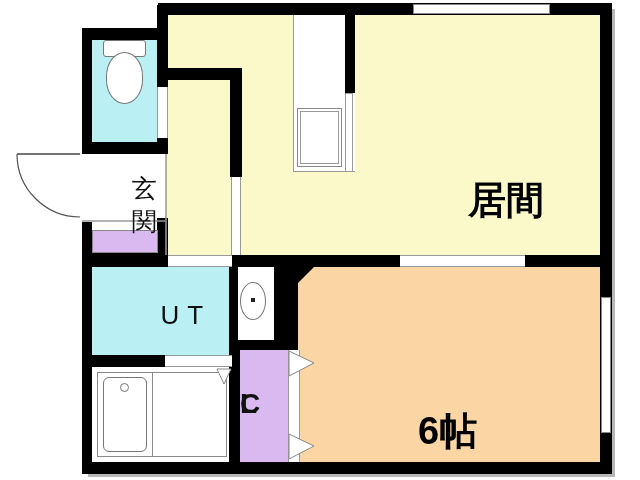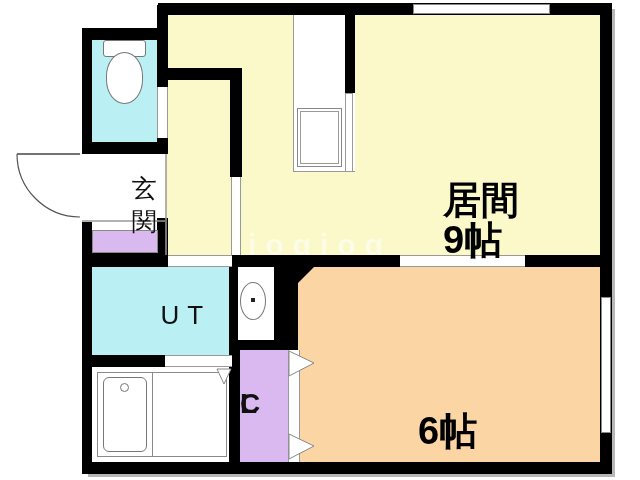--- a/index.html
+++ b/index.html
@@ -44,21 +44,20 @@
 <div id="stage">
 
   <div class="room yellow" style="left:165px;top:15px;width:435px;height:240px;"></div>
   <div class="room orange" style="left:298px;top:267px;width:302px;height:195px;"></div>
   <div class="room cyan" style="left:92px;top:40px;width:65px;height:102px;"></div>
   <div class="room cyan" style="left:92px;top:267px;width:137px;height:88px;"></div>
   <div class="room white" style="left:82px;top:154px;width:83px;height:101px;"></div>
   <div class="room white" style="left:238px;top:267px;width:36px;height:73px;"></div>
   <div class="room white" style="left:92px;top:367px;width:140px;height:95px;"></div>
 
-  <div class="watermark" style="left:248px;top:228px;">jogjog</div>
 
   <div class="white" style="left:293px;top:15px;width:62px;height:157px;border-left:1px solid #999;border-bottom:1px solid #999;"></div>
   <div class="white" style="left:345px;top:93px;width:8px;height:79px;border:1px solid #999;"></div>
   <div style="left:297px;top:108px;width:45px;height:59px;border:1px solid #888;background:#fff;"></div>
   <div style="left:300px;top:111px;width:39px;height:53px;border:1px solid #999;background:#fff;"></div>
   <div class="wall" style="left:345px;top:15px;width:10px;height:78px;"></div>
 
   <div class="wall" style="left:158px;top:3px;width:454px;height:12px;"></div>
   <div class="wall" style="left:600px;top:3px;width:12px;height:471px;"></div>
   <div class="wall" style="left:82px;top:462px;width:530px;height:12px;"></div>
@@ -110,23 +109,22 @@
     <path d="M17,154 L80,154" stroke="#444" stroke-width="1.5" fill="none"></path>
     <path d="M17,154 A63,63 0 0 0 80,217" stroke="#555" stroke-width="1.2" fill="none"></path>
     <polygon points="289,351 289,376 314,363" fill="#fff" stroke="#888" stroke-width="1"></polygon>
     <polygon points="289,434 289,459 314,446" fill="#fff" stroke="#888" stroke-width="1"></polygon>
     <polygon points="217,369 231,369 224,384" fill="#fff" stroke="#888" stroke-width="1"></polygon>
     <polygon points="298,267 314,267 298,283" fill="#000"></polygon>
     <line x1="82" y1="221" x2="165" y2="221" stroke="#999" stroke-width="1.5"></line>
     <line x1="166" y1="154" x2="166" y2="255" stroke="#9a9a9a" stroke-width="1.5"></line>
   </svg>
 
-  <div class="roomlabel" style="left:443px;top:100px;text-align:center;">
+  <div class="roomlabel" style="left:468px;top:100px;text-align:center;">
     <div>居間</div>
-    <div>9帖</div>
   </div>
   <div class="roomlabel" style="left:418px;top:331px;">
     <div>6帖</div>
   </div>
   <div class="genkan" style="left:82px;top:172px;width:83px;text-align:center;">
     <span>玄関</span>
   </div>
   <div class="utlabel" style="left:92px;top:300px;width:137px;">
     <span>UT</span>
   </div>

